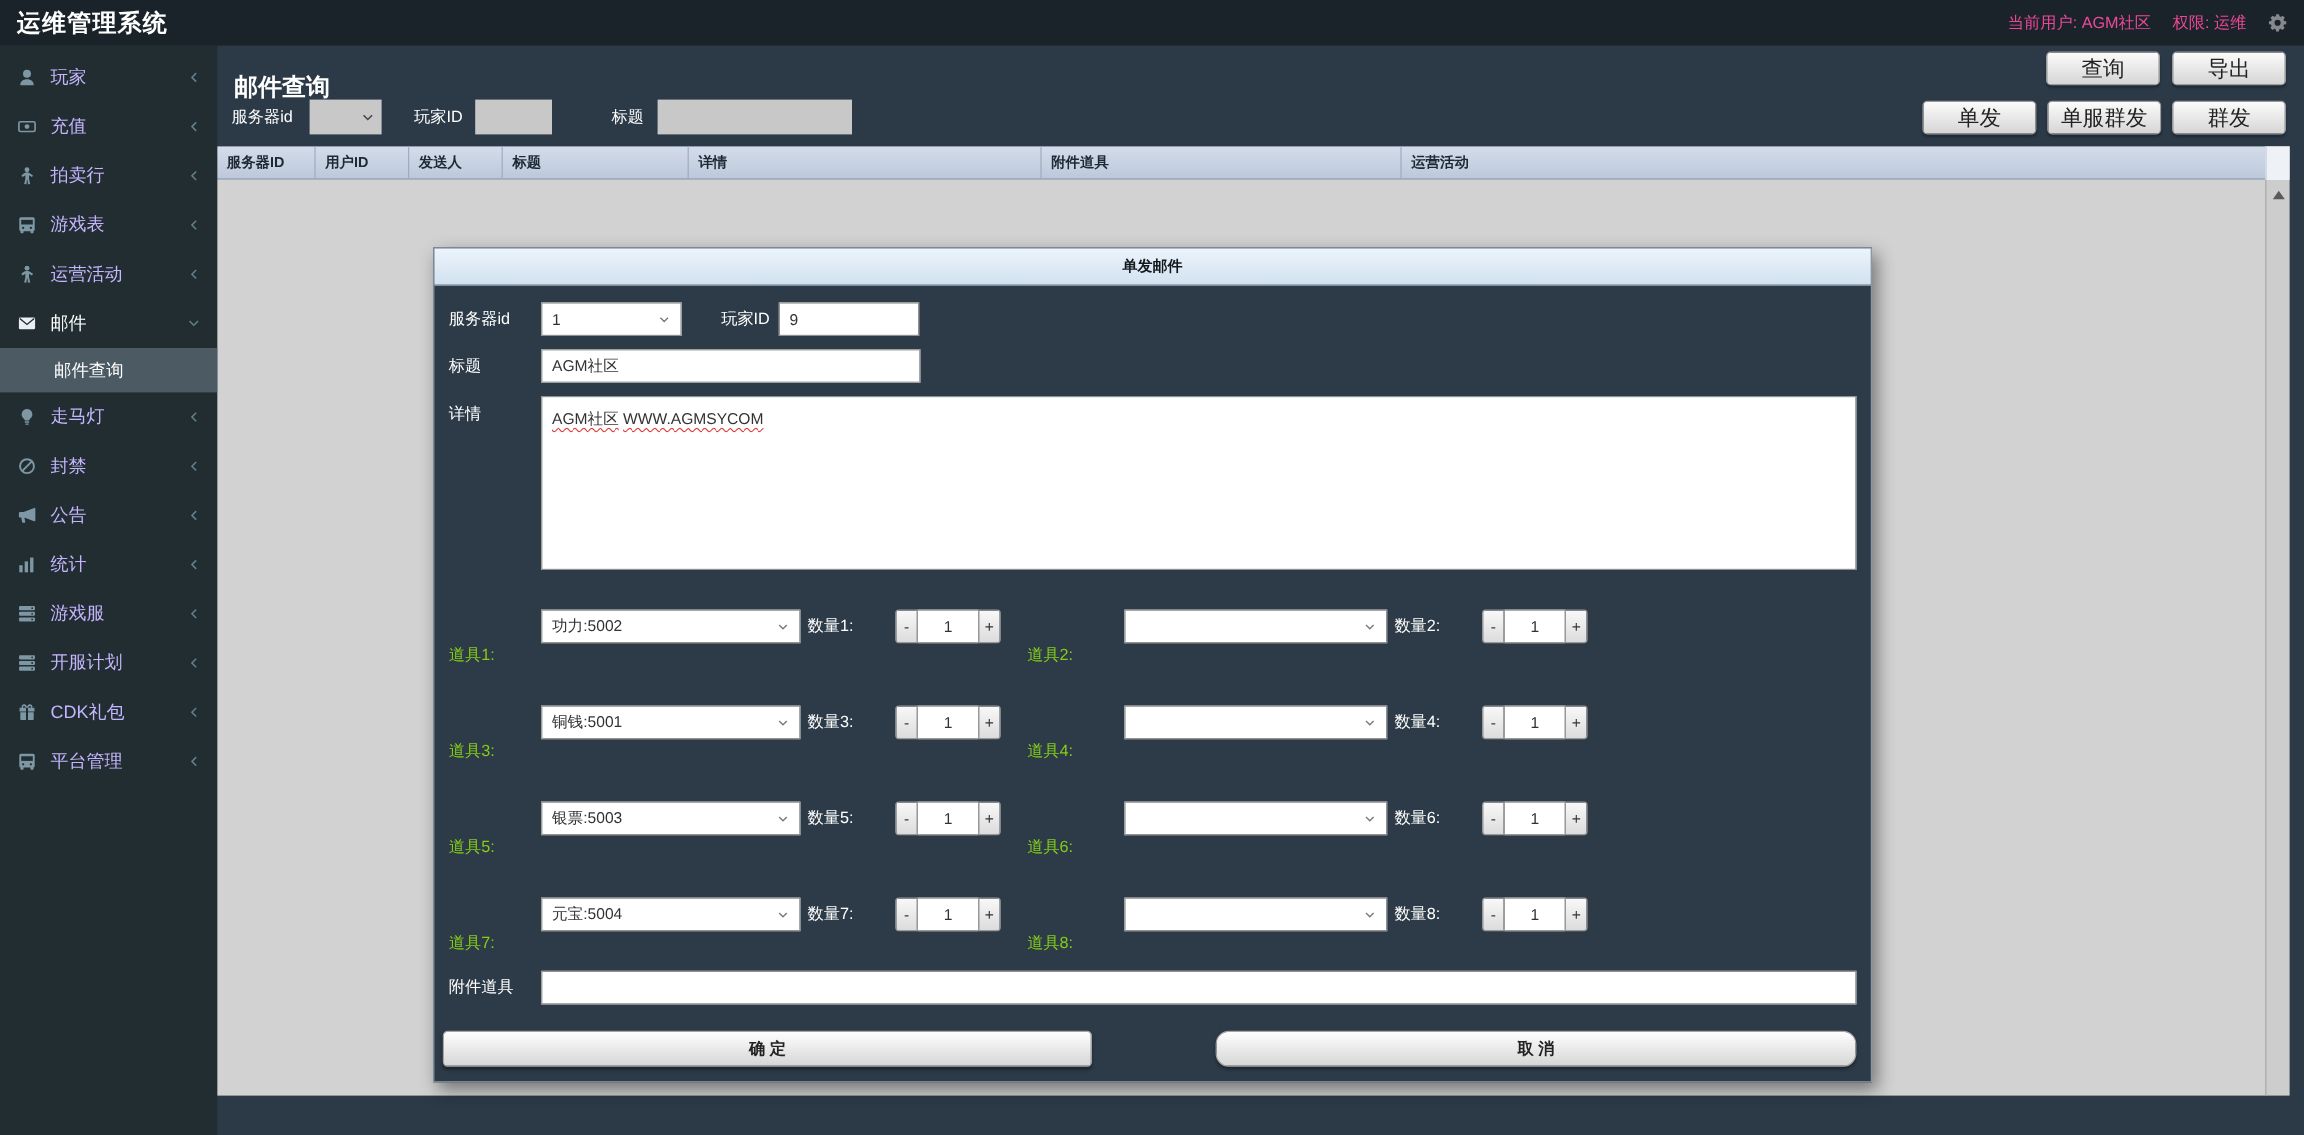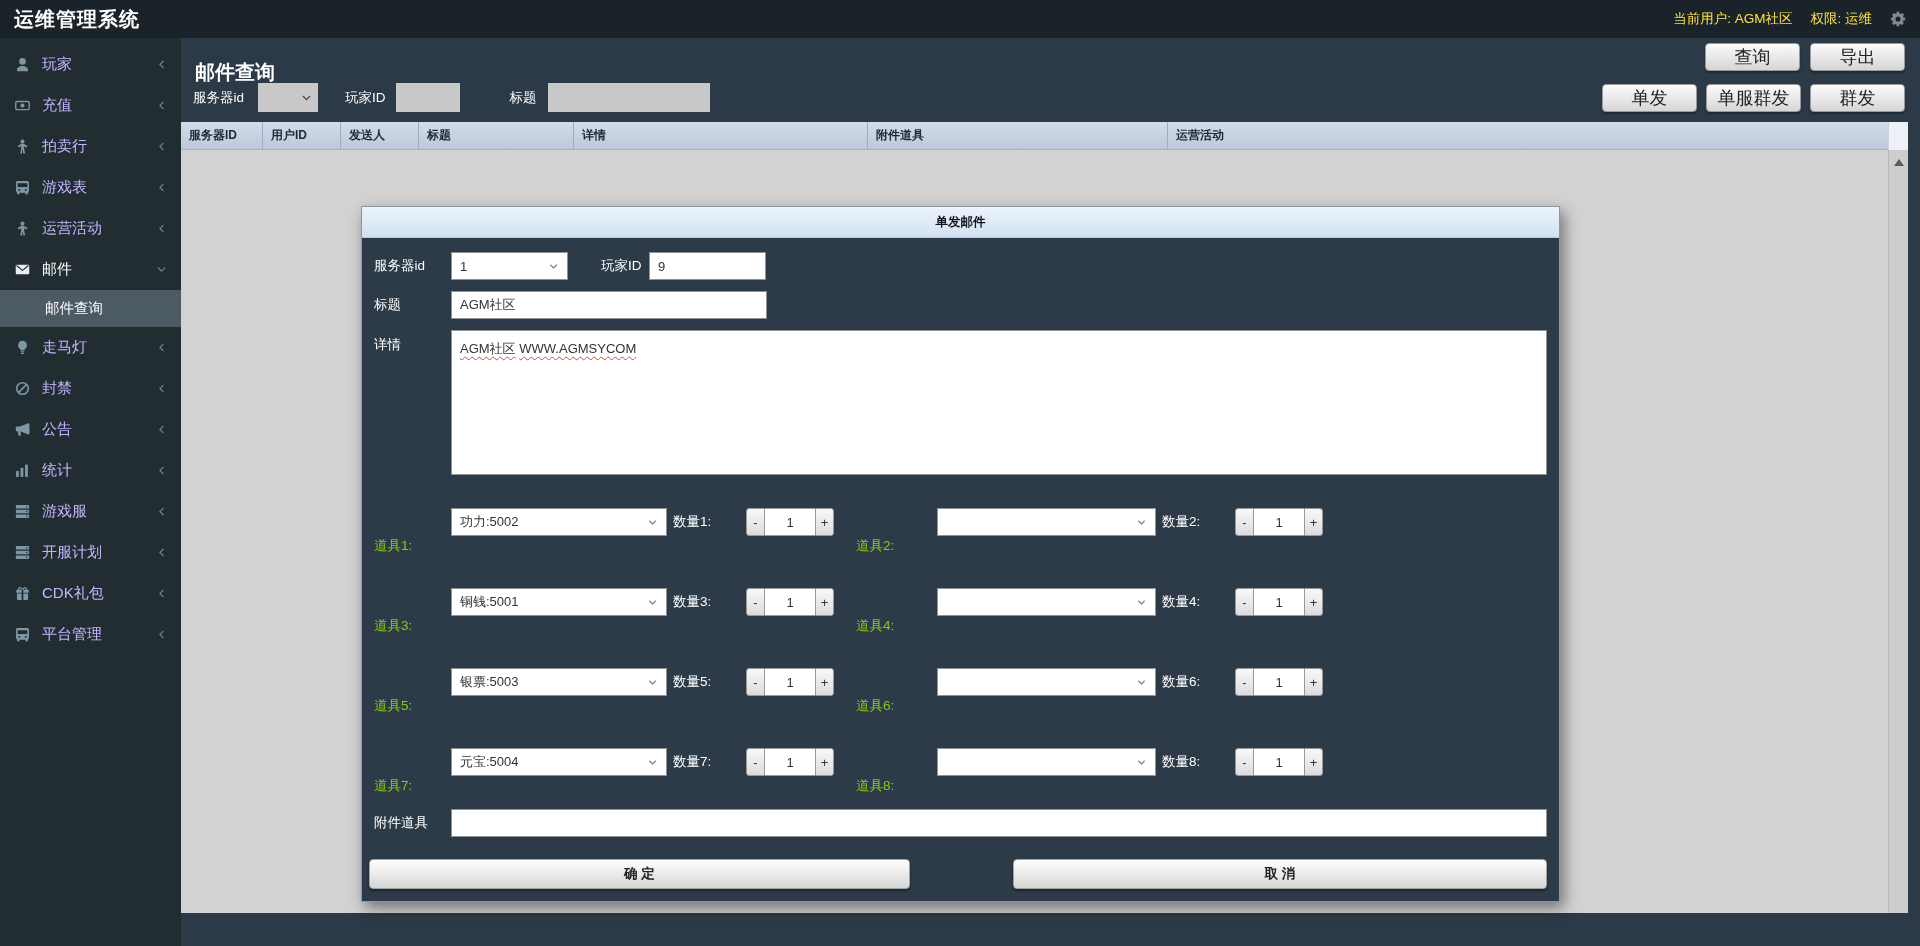--- a/index.html
+++ b/index.html
@@ -4,21 +4,21 @@
 <style>
   html,body{margin:0;padding:0;background:#1b232a;}
   .stage{position:relative;width:1920px;height:946px;overflow:hidden;
          font-family:"Liberation Sans","DejaVu Sans",sans-serif;background:#2c3a48;}
 
   
   .topbar{position:absolute;top:0;left:0;right:0;height:38px;background:#1b232a;
           display:flex;align-items:center;justify-content:space-between;
           padding:0 14px;box-sizing:border-box;z-index:5;}
   .brand{color:#ffffff;font-size:20px;font-weight:bold;letter-spacing:1px;}
-  .topbar-right{display:flex;align-items:center;gap:18px;color:#fde047;font-size:13.5px;}
+  .topbar-right{display:flex;align-items:center;gap:18px;color:#ec4899;font-size:13.5px;}
   .gear{color:#84898f;display:flex;cursor:pointer;}
   .gear svg{width:16px;height:16px;}
 
   
   .sidebar{position:absolute;top:38px;left:0;width:181px;bottom:0;background:#222d32;
            padding-top:6px;box-sizing:border-box;z-index:4;}
   .side-item{height:41px;display:flex;align-items:center;padding:0 13px 0 15px;
              color:#c4b5fd;font-size:15px;cursor:pointer;}
   .side-item.open{color:#ffffff;}
   .side-icon{width:18px;height:15px;margin-right:9px;display:flex;align-items:center;color:#7d97a5;flex:none;}
@@ -109,21 +109,21 @@
   .step-plus{border-radius:0 3px 3px 0;}
   .step-input{width:50px;border:1px solid #999;border-left:none;border-right:none;
               text-align:center;font-size:13px;box-sizing:border-box;padding:0;
               font-family:inherit;color:#333;background:#fff;}
   .attach-input{flex:1;}
   .btn-row{display:flex;margin-top:22px;gap:36px;}
   .modal-btn{height:30px;border-radius:4px;background:linear-gradient(#fefefe,#d6d6d6);
              border:1px solid #a3a3a3;font-size:13.5px;font-weight:bold;color:#222;
              box-shadow:0 2px 3px rgba(0,0,0,.4);font-family:inherit;cursor:pointer;}
   .modal-btn.confirm{width:541px;margin-left:-5px;}
-  .modal-btn.cancel{width:534px;margin-left:auto;}
+  .modal-btn.cancel{width:534px;margin-left:auto;border-radius:11px;}
 </style>
 </head>
 <body>
 
 <div class="stage">
 
   <header class="topbar">
     <div class="brand">运维管理系统</div>
     <div class="topbar-right">
       <span>当前用户: AGM社区</span>

